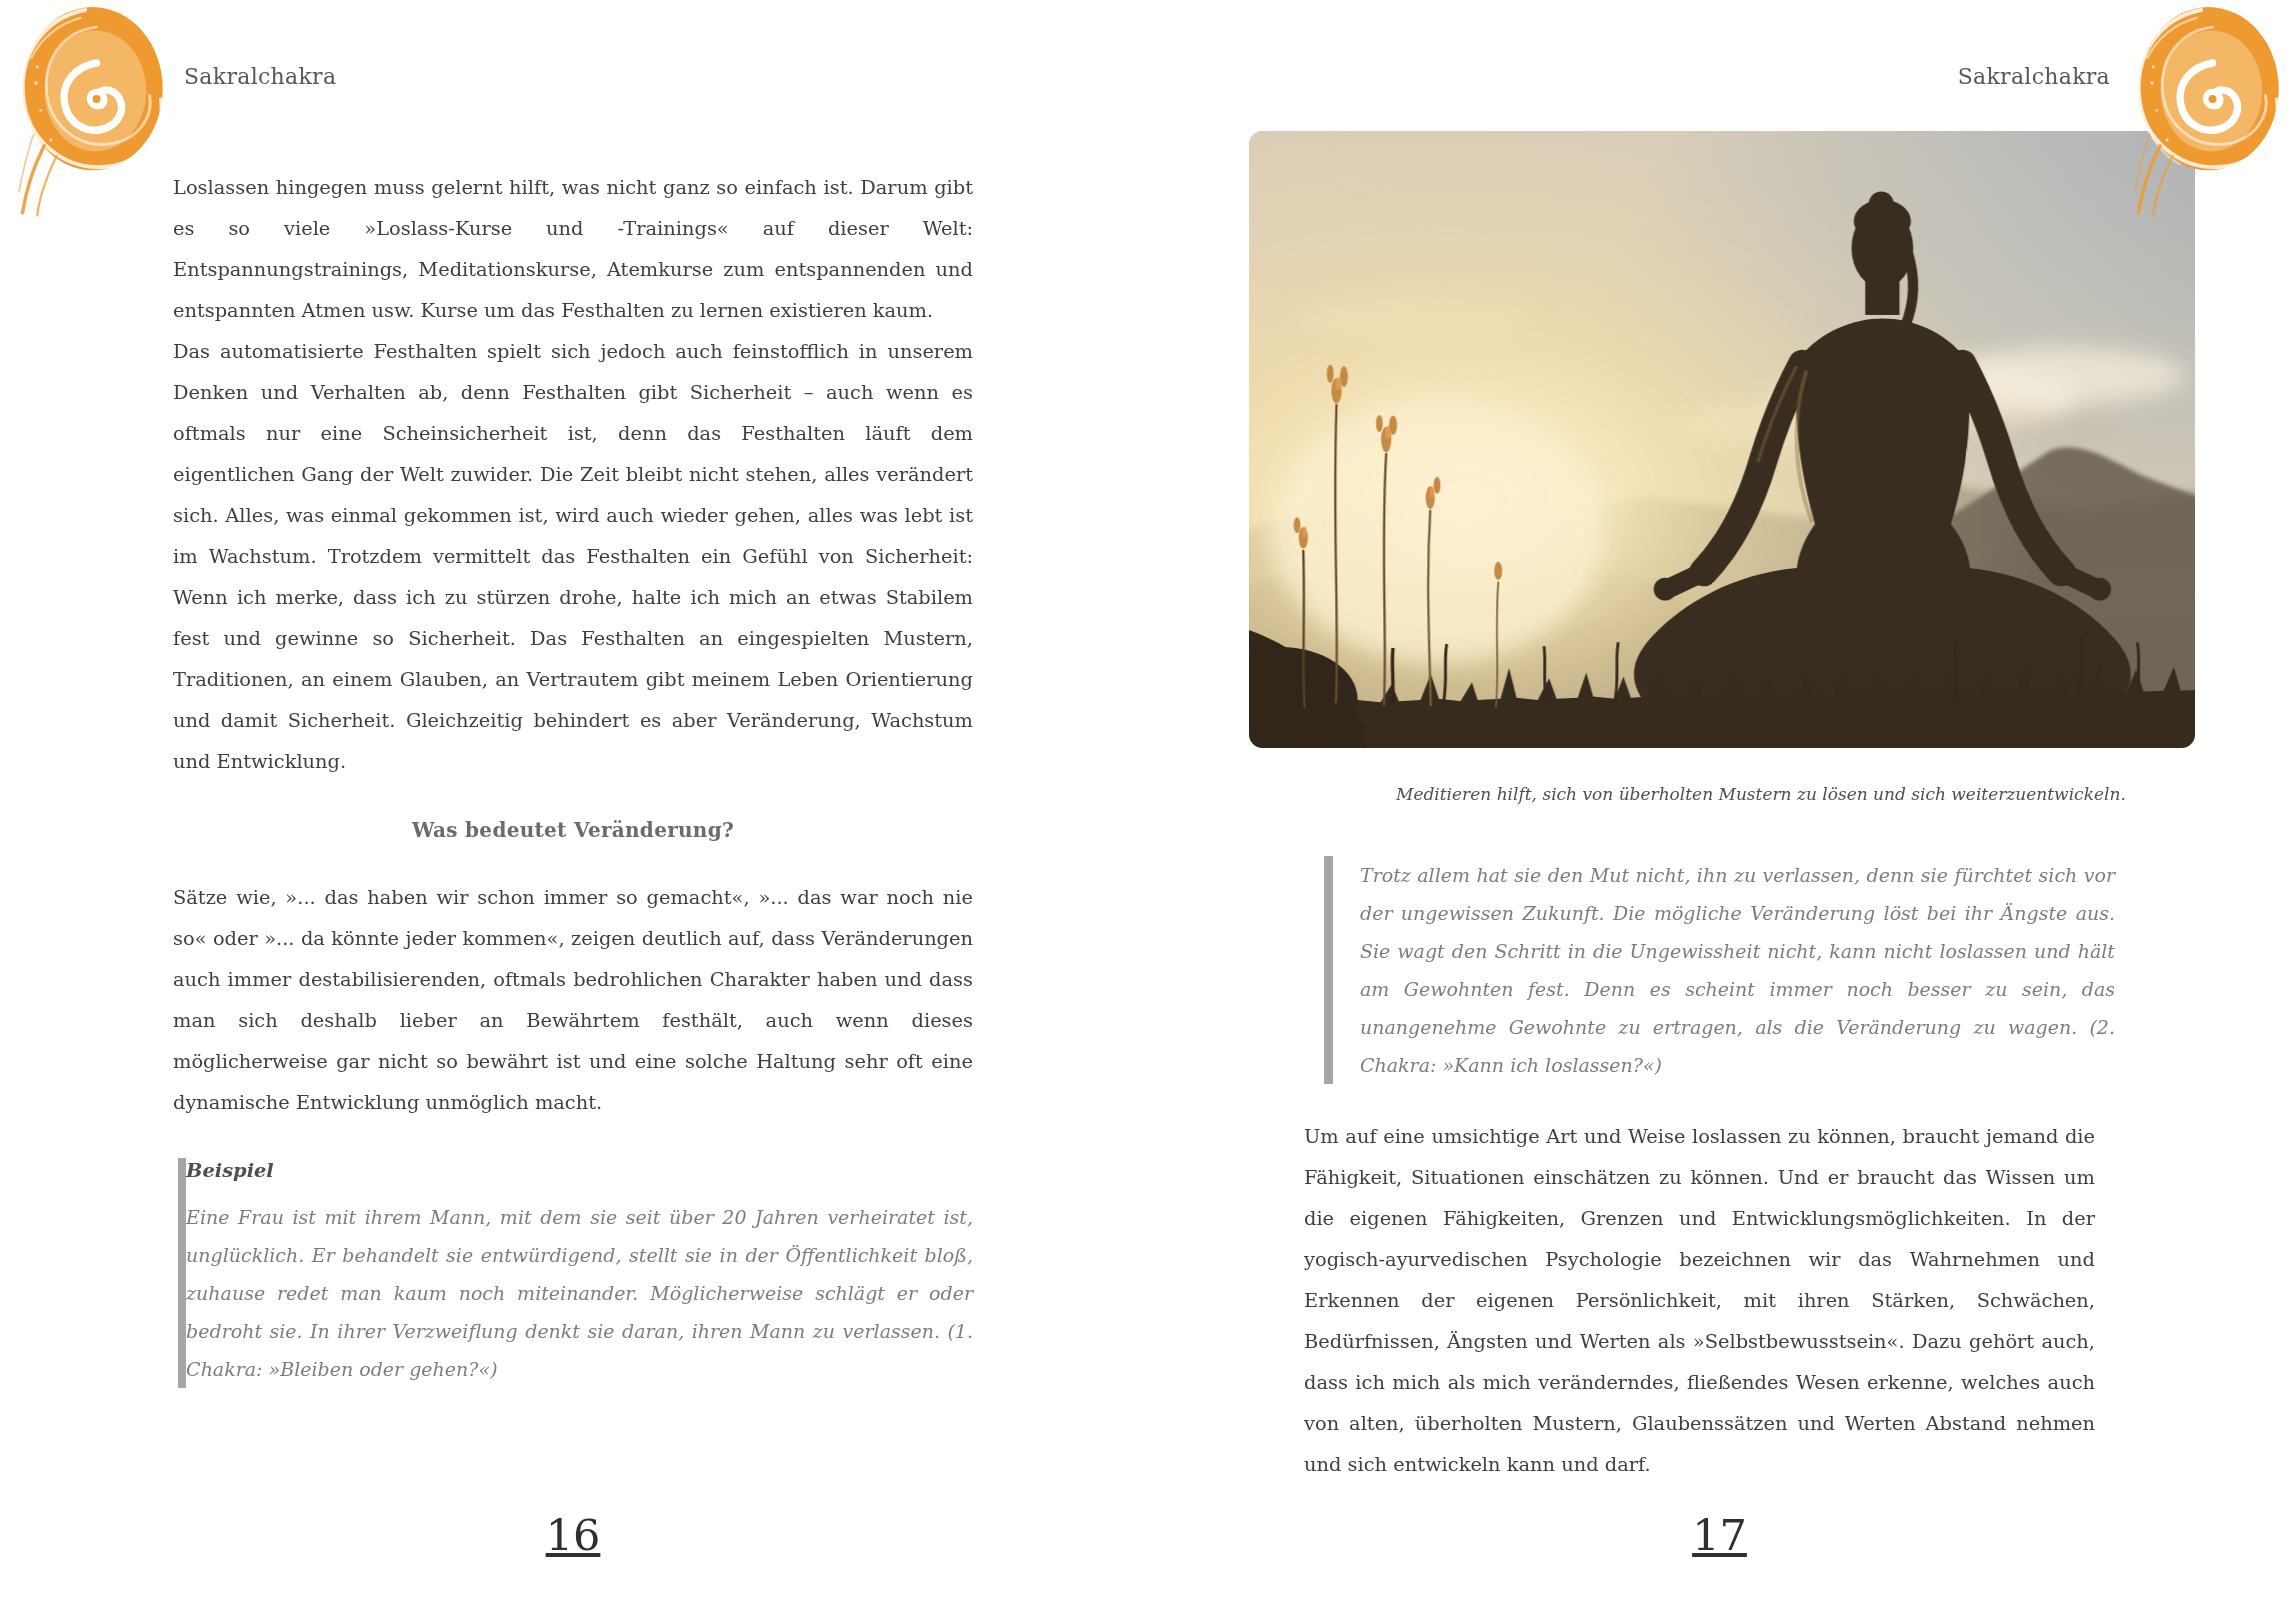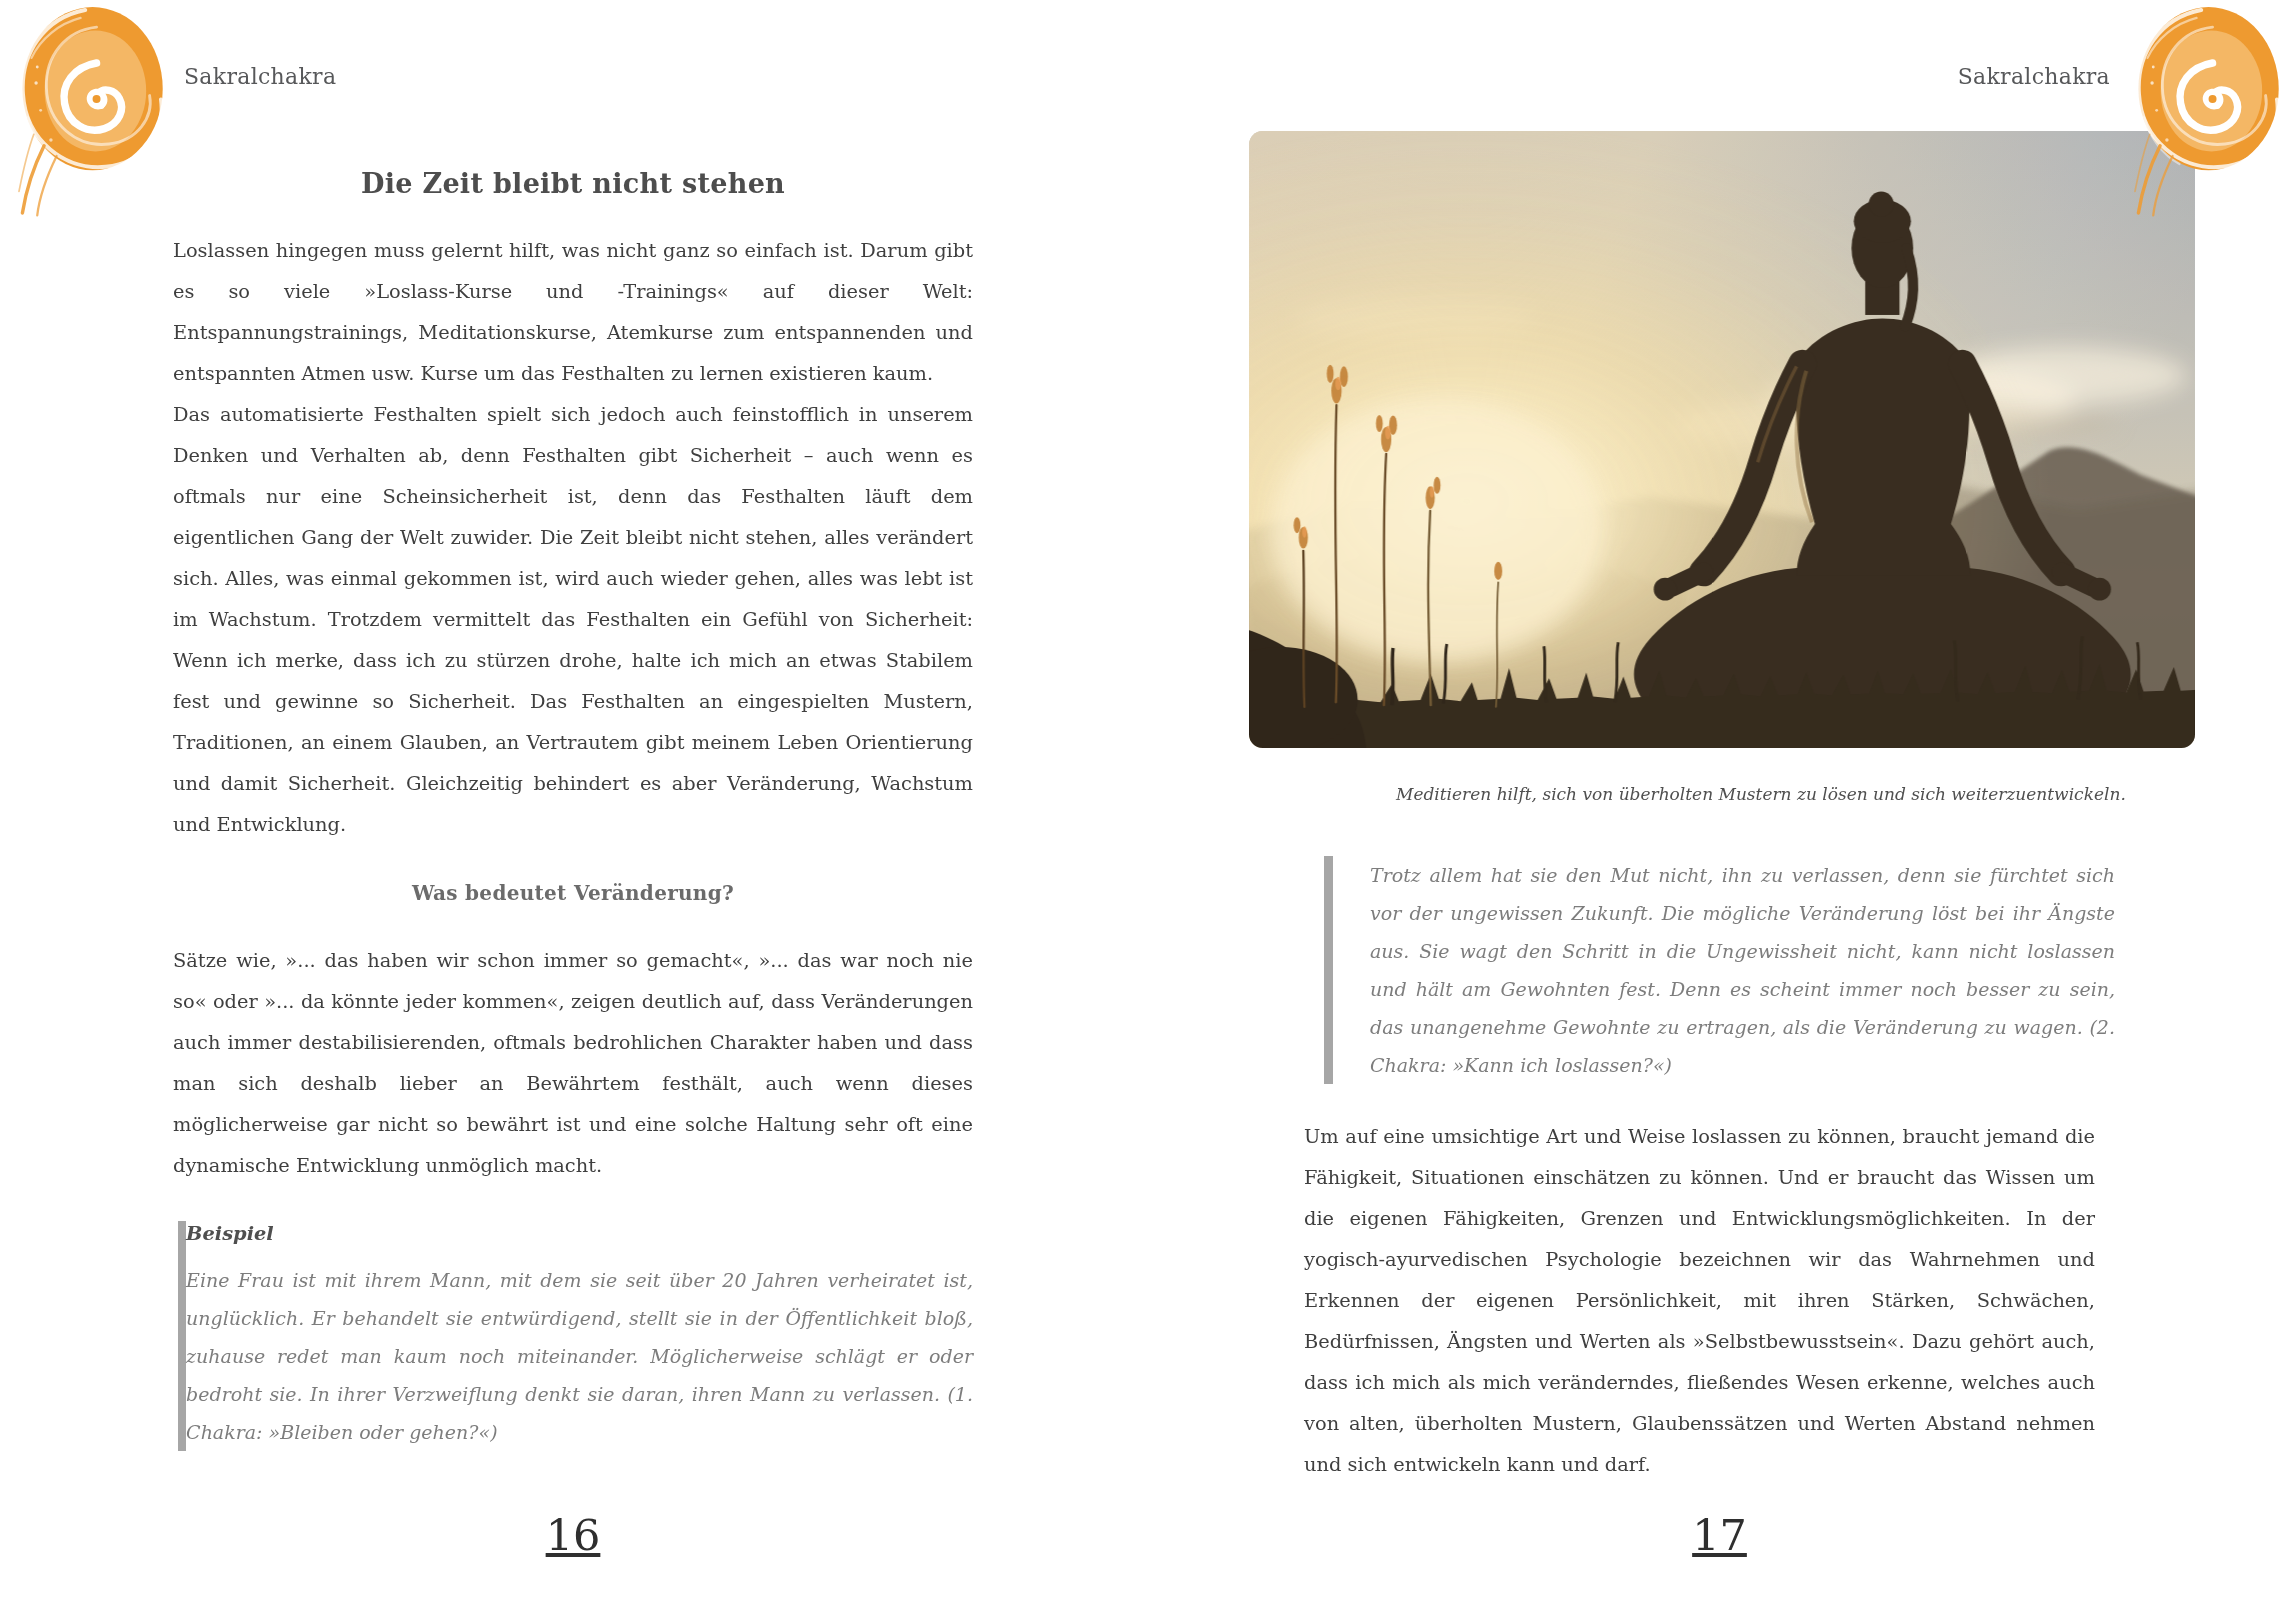--- a/index.html
+++ b/index.html
@@ -82,21 +82,21 @@
   }
   .photo-frame svg{display:block;width:100%;height:100%;}
   .photo-caption{
     position:absolute;left:1396px;top:782px;width:791px;
     font-size:17px;line-height:24px;font-style:italic;
     color:var(--caption-text);
   }
   .quote-block{
     position:absolute;left:1324px;top:856px;width:791px;
     border-left:9.7px solid var(--quote-bar);
-    padding-left:37px;
+    padding-left:27px;
   }
   .right-body{
     position:absolute;left:1304px;top:1116px;width:791px;
   }
 </style>
 </head>
 <body>
 
 <svg class="logo left" viewBox="0 0 270 380" aria-hidden="true">
   <g>
@@ -115,21 +115,20 @@
       <circle cx="46" cy="112" r="2.5" fill="#fff" opacity=".7"></circle>
     <path d="M58,250 C38,290 26,330 20,368" fill="none" stroke="#ED9C35" stroke-width="6" stroke-linecap="round" opacity=".9"></path>
     <path d="M80,268 C62,305 50,338 46,372" fill="none" stroke="#ED9C35" stroke-width="4" stroke-linecap="round" opacity=".75"></path>
     <path d="M40,230 C28,262 20,300 14,330" fill="none" stroke="#ED9C35" stroke-width="3" stroke-linecap="round" opacity=".55"></path>
   </g>
 </svg>
 
 <div class="running-header left">Sakralchakra</div>
 
 <div class="text-col col-left">
-  <h1 class="chapter">Die Zeit bleibt nicht stehen</h1>
   <p class="body">Loslassen hingegen muss gelernt hilft, was nicht ganz so einfach ist. Darum gibt es so viele »Loslass-Kurse und -Trainings« auf dieser Welt: Entspannungstrainings, Meditationskurse, Atemkurse zum entspannenden und entspannten Atmen usw. Kurse um das Festhalten zu lernen existieren kaum.</p>
   <p class="body">Das automatisierte Festhalten spielt sich jedoch auch feinstofflich in unserem Denken und Verhalten ab, denn Festhalten gibt Sicherheit – auch wenn es oftmals nur eine Scheinsicherheit ist, denn das Festhalten läuft dem eigentlichen Gang der Welt zuwider. Die Zeit bleibt nicht stehen, alles verändert sich. Alles, was einmal gekommen ist, wird auch wieder gehen, alles was lebt ist im Wachstum. Trotzdem vermittelt das Festhalten ein Gefühl von Sicherheit: Wenn ich merke, dass ich zu stürzen drohe, halte ich mich an etwas Stabilem fest und gewinne so Sicherheit. Das Festhalten an eingespielten Mustern, Traditionen, an einem Glauben, an Vertrautem gibt meinem Leben Orientierung und damit Sicherheit. Gleichzeitig behindert es aber Veränderung, Wachstum und Entwicklung.</p>
   <h2 class="section">Was bedeutet Veränderung?</h2>
   <p class="body">Sätze wie, »... das haben wir schon immer so gemacht«, »... das war noch nie so« oder »... da könnte jeder kommen«, zeigen deutlich auf, dass Veränderungen auch immer destabilisierenden, oftmals bedrohlichen Charakter haben und dass man sich deshalb lieber an Bewährtem festhält, auch wenn dieses möglicherweise gar nicht so bewährt ist und eine solche Haltung sehr oft eine dynamische Entwicklung unmöglich macht.</p>
   <div class="example-block">
     <div class="example-label">Beispiel</div>
     <p class="example-text">Eine Frau ist mit ihrem Mann, mit dem sie seit über 20 Jahren verheiratet ist, unglücklich. Er behandelt sie entwürdigend, stellt sie in der Öffentlichkeit bloß, zuhause redet man kaum noch miteinander. Möglicherweise schlägt er oder bedroht sie. In ihrer Verzweiflung denkt sie daran, ihren Mann zu verlassen. (1. Chakra: »Bleiben oder gehen?«)</p>
   </div>
 </div>
 

